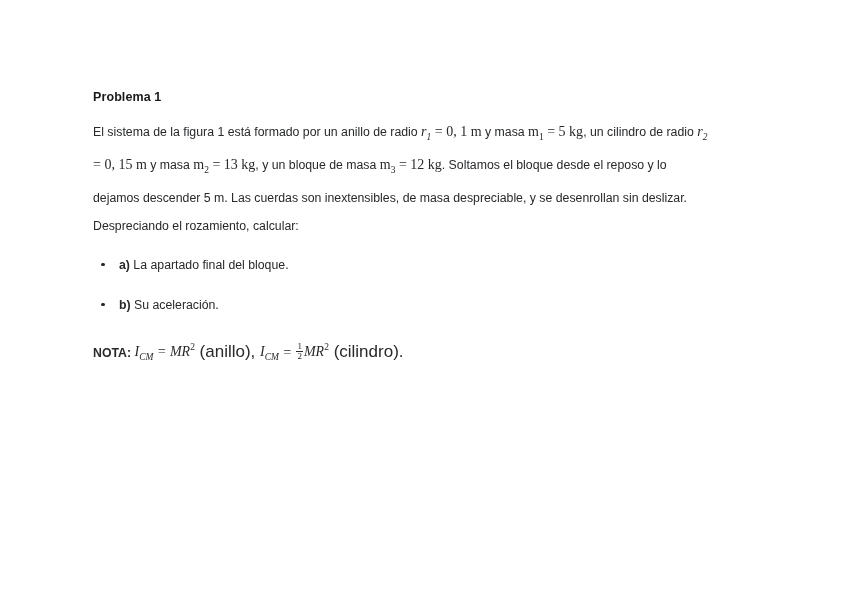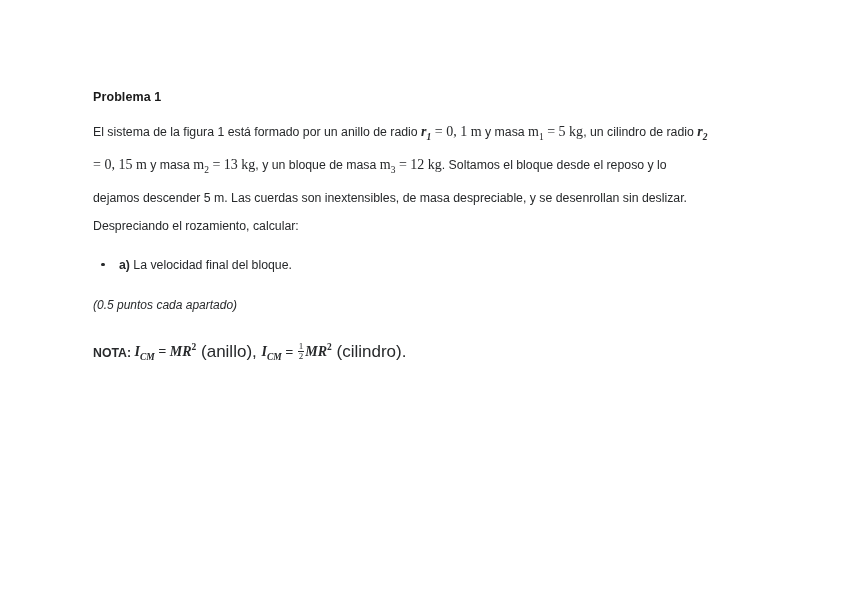--- a/index.html
+++ b/index.html
@@ -37,21 +37,20 @@
     font-size: 12.3px;
     line-height: 28px;
     color: #27292b;
     margin: 0 0 6px 0;
     text-align: left;
   }
   .math {
     font-family: "Liberation Serif", serif;
     font-style: italic;
     font-size: 14px;
-    font-weight: bold;
   }
   .math-up {
     font-family: "Liberation Serif", serif;
     font-style: normal;
     font-size: 14px;
     margin-top: 20px;
   }
   .sub {
     font-size: 9.5px;
     vertical-align: sub;
@@ -141,21 +140,21 @@
 <body>
 
 <div class="page">
   <div class="content">
 
     <h1 class="problem-title">Problema 1</h1>
 
     <p class="para"><span>El sistema de la figura 1 está formado por un anillo de radio </span><span class="math"><span>r</span><span class="sub">1</span></span><span class="math-up"> = 0, 1 m</span><span> y masa </span><span class="math-up"><span>m</span><span class="sub-up">1</span></span><span class="math-up"> = 5 kg</span><span>, un cilindro de radio </span><span class="math"><span>r</span><span class="sub">2</span></span><span class="math-up"> = 0, 15 m</span><span> y masa </span><span class="math-up"><span>m</span><span class="sub-up">2</span></span><span class="math-up"> = 13 kg</span><span>, y un bloque de masa </span><span class="math-up"><span>m</span><span class="sub-up">3</span></span><span class="math-up"> = 12 kg</span><span>. Soltamos el bloque desde el reposo y lo dejamos descender 5 m. Las cuerdas son inextensibles, de masa despreciable, y se desenrollan sin deslizar. Despreciando el rozamiento, calcular:</span></p>
 
     <ul class="items">
-      <li><span class="item-letter">a)</span><span> La velocidad final del bloque.</span></li>
+      <li><span class="item-letter">a)</span><span> La apartado final del bloque.</span></li>
+      <li><span class="item-letter">b)</span><span> Su aceleración.</span></li>
     </ul>
 
-    <p class="note-italic">(0.5 puntos cada apartado)</p>
 
     <p class="nota-line"><span class="nota-label">NOTA:</span><span class="math">&nbsp;<span>I</span><span class="sub">CM</span></span><span class="math"><span> = MR</span><span class="sup">2</span></span><span class="paren-up"> (anillo), </span><span class="math"><span>I</span><span class="sub">CM</span></span><span class="math"> = </span><span class="frac"><span class="num">1</span><span class="den">2</span></span><span class="math"><span>MR</span><span class="sup">2</span></span><span class="paren-up"> (cilindro).</span></p>
 
   </div>
 </div>
 
 </body></html>

